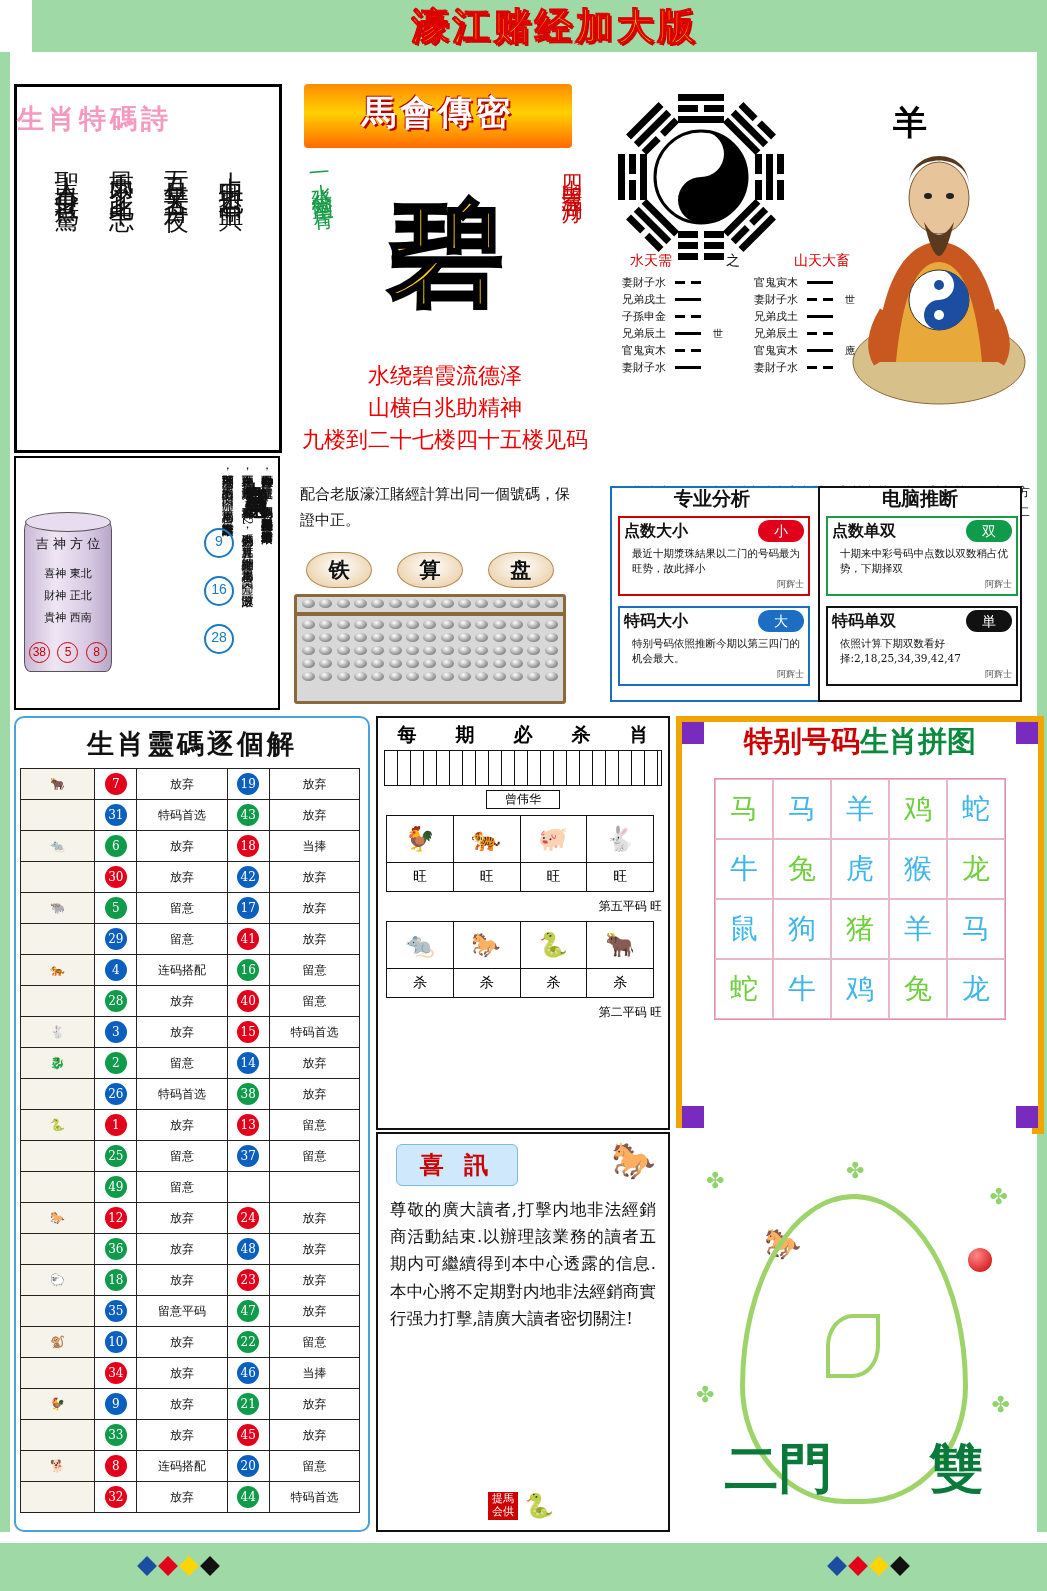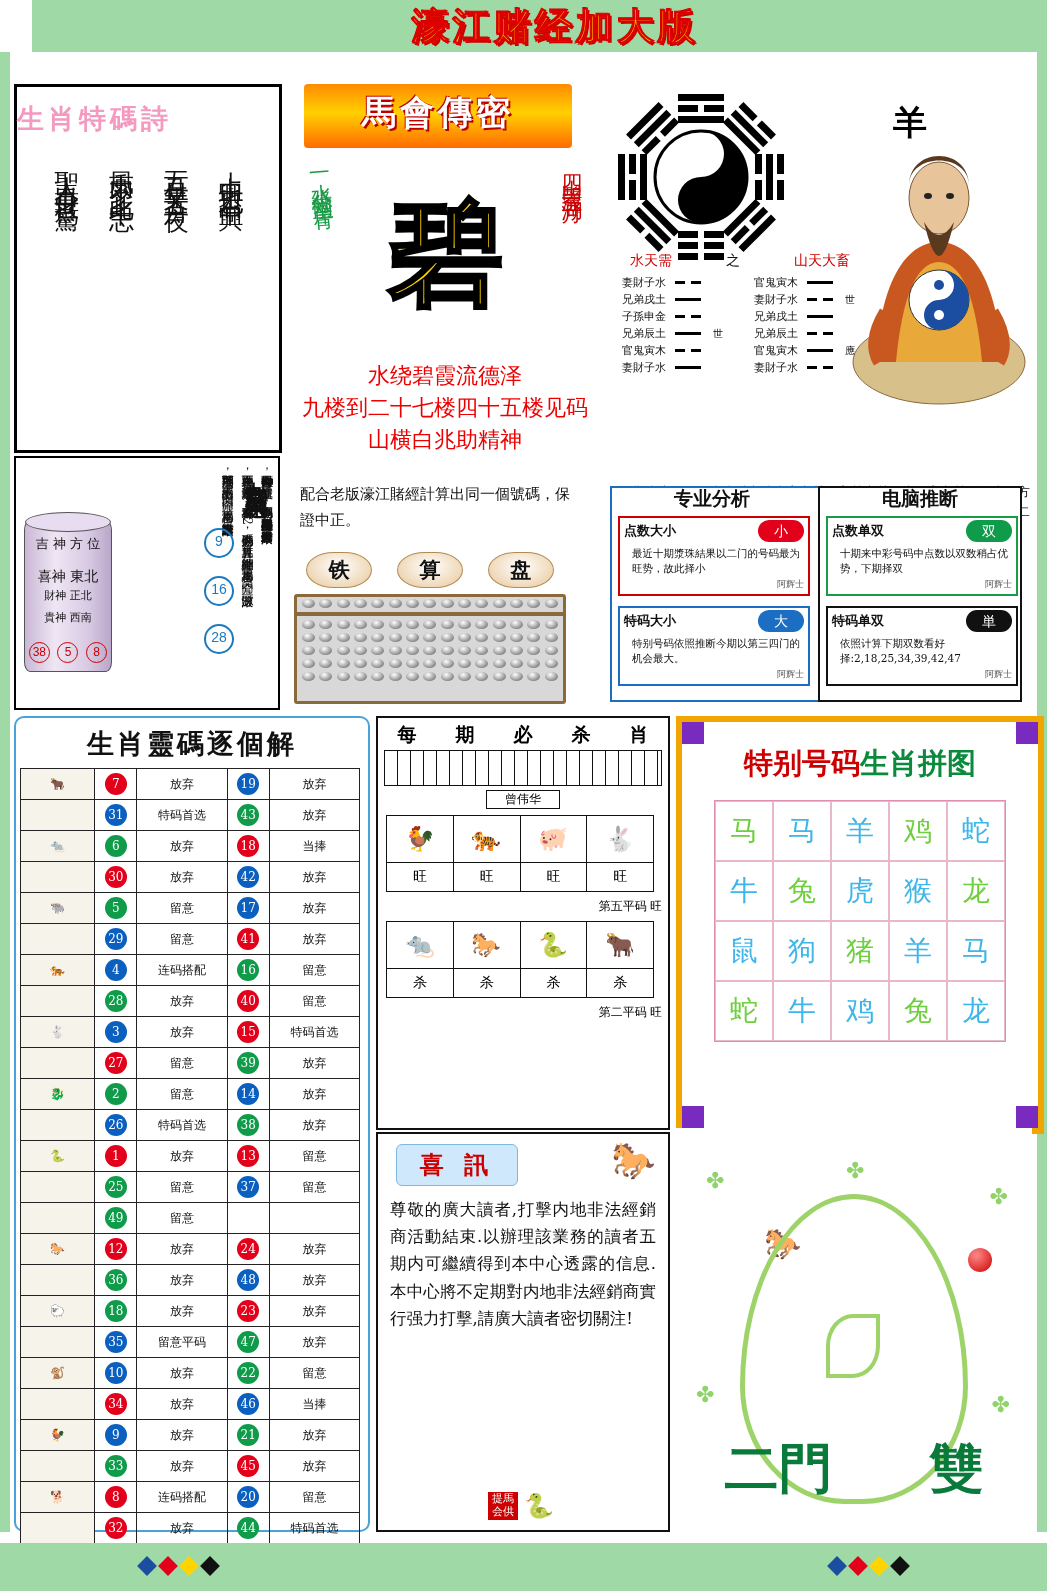--- a/index.html
+++ b/index.html
@@ -76,21 +76,21 @@
   
   .anbox{position:absolute;top:486px;width:200px;height:212px;border:2px solid #1b6ec2;background:#fff;}
   .anbox.a1{left:610px;padding-left:16px;}
   .anbox.a2{left:818px;border-color:#111;}
   .an-title{position:absolute;top:-2px;left:0;width:200px;text-align:center;font-family:"DejaVu Serif",serif;font-size:19px;font-weight:bold;color:#111;}
   .an-card{position:absolute;left:6px;width:188px;height:76px;border:2px solid #c00;background:#fff;}
   .an-card.c2{border-color:#1b6ec2;}
   .an-card.g{border-color:#1a9c47;}
   .an-card.k{border-color:#111;}
   .an-hd{display:flex;align-items:center;justify-content:space-between;padding:2px 4px;}
-  .an-hd .lbl{font-family:"DejaVu Serif",serif;font-size:13px;font-weight:bold;color:#111;}
+  .an-hd .lbl{font-family:"DejaVu Serif",serif;font-size:16px;font-weight:bold;color:#111;}
   .an-hd .val{min-width:34px;height:22px;border-radius:11px;color:#fff;font-size:14px;text-align:center;line-height:22px;padding:0 6px;}
   .an-body{font-size:10.5px;line-height:1.45;color:#111;padding:2px 5px;font-family:"DejaVu Serif",serif;margin-left:7px;}
   .an-sign{text-align:right;font-size:9px;color:#555;padding-right:4px;}
 
   
   .lmbox{position:absolute;left:14px;top:716px;width:352px;height:812px;border:2px solid #4aa3d8;border-radius:10px;background:#fff;}
   .lm-title{text-align:center;font-family:"DejaVu Serif",serif;font-size:27px;font-weight:bold;color:#111;margin-top:8px;letter-spacing:3px;}
   .lm-table{margin:6px 4px 0;border-collapse:collapse;width:340px;}
   .lm-table td{border:1px solid #222;height:28px;font-size:12px;font-family:"DejaVu Serif",serif;text-align:center;color:#111;}
   .lm-anim{width:62px;background:#f6f3ea;}
@@ -117,21 +117,21 @@
   .xx-title{margin:10px 0 0 18px;width:120px;height:40px;background:#cfe8fb;border:1px solid #7fb8e0;border-radius:6px;
      text-align:center;line-height:40px;font-family:"DejaVu Serif",serif;font-size:24px;font-weight:bold;color:#c00;letter-spacing:6px;}
   .xx-body{margin:10px 12px 0;font-family:"DejaVu Serif",serif;font-size:16.5px;line-height:1.65;color:#111;text-align:justify;}
   .xx-horse{position:absolute;right:12px;top:6px;font-size:36px;}
   .xx-stamp{position:absolute;left:110px;bottom:10px;display:flex;align-items:center;gap:6px;}
   .stamp{width:30px;height:28px;background:#c00;color:#fff;font-size:11px;line-height:13px;text-align:center;font-family:"DejaVu Serif",serif;}
 
   
   .tpbox{position:absolute;left:676px;top:716px;width:356px;height:406px;border:6px solid #f0a500;background:#fff;}
   .tp-corner{position:absolute;width:22px;height:22px;background:#7a2bbf;}
-  .tp-title{text-align:center;font-family:"DejaVu Serif",serif;font-size:29px;font-weight:bold;margin-top:22px;}
+  .tp-title{text-align:center;font-family:"DejaVu Serif",serif;font-size:29px;font-weight:bold;}
   .tp-title .a{color:#c00;}
   .tp-title .b{color:#0b8a3d;}
   .tp-grid{margin:16px auto 0;width:290px;border:1px solid #e08fb0;display:grid;grid-template-columns:repeat(5,1fr);}
   .tp-cell{height:58px;border:1px solid #e8b7c9;display:flex;align-items:center;justify-content:center;font-size:28px;color:#3fb6ea;}
   .tp-cell.alt{color:#6fcf3f;}
 
   
   .pear{position:absolute;left:676px;top:1128px;width:356px;height:400px;background:#fff;overflow:hidden;}
   .pear-shape{position:absolute;left:64px;top:66px;width:218px;height:300px;border:5px solid #9ed36a;border-radius:50% 50% 46% 46%/62% 62% 38% 38%;}
   .pear-leaf{position:absolute;left:150px;top:186px;width:46px;height:56px;border:4px solid #9ed36a;border-radius:50% 0 50% 0;}
@@ -158,21 +158,21 @@
       <div class="col">上中興也右中興</div>
       <div class="col">五百年又五百夜</div>
       <div class="col">風雨不多此中志</div>
       <div class="col">聖人出身世爲驚</div>
     </div>
   </div>
 
   <div class="cylbox">
     <div class="cyl">
       <div class="ctext">吉 神 方 位</div>
-      <div class="ctext" style="top:46px;font-size:14px;">喜神 東北</div>
+      <div class="ctext" style="top:46px;font-size:11px;">喜神 東北</div>
       <div class="ctext" style="top:68px;font-size:11px;">財神 正北</div>
       <div class="ctext" style="top:90px;font-size:11px;">貴神 西南</div>
       <div class="reds">
         <div class="redc">38</div>
         <div class="redc">5</div>
         <div class="redc">8</div>
       </div>
     </div>
     <div class="vtexts">
       <div class="vt">今日財神方位在西南，幸運號是7，列為今期必選碼，另外以今期財神所屬生肖加喜格局，將会給彩民带来滚滚财运。</div>
@@ -189,22 +189,22 @@
 
   <div class="mahui">
     <div class="mh-banner">
       <span>馬會傳密</span>
     </div>
     <div class="mh-side-l">一水綠分兩岸青</div>
     <div class="mh-side-r">四山碧漾三湖月</div>
     <div class="mh-big">碧</div>
     <div class="mh-lines">
       <div>水绕碧霞流德泽</div>
+      <div>山横白兆助精神</div>
       <div>九楼到二十七楼四十五楼见码</div>
-      <div>山横白兆助精神</div>
     </div>
   </div>
   <div class="mh-note">配合老版濠江賭經計算出同一個號碼，保證中正。</div>
 
   <div class="abacus">
     <div class="ab-top">
       <div class="ab-ch">铁</div>
       <div class="ab-ch">算</div>
       <div class="ab-ch">盘</div>
     </div>
@@ -567,27 +567,20 @@
             <td class="lm-txt">留意</td>
           </tr>
           <tr>
             <td class="lm-anim an-emoji">🐇</td>
             <td class="lm-num"><span class="ball b">3</span></td>
             <td class="lm-txt">放弃</td>
             <td class="lm-num"><span class="ball r">15</span></td>
             <td class="lm-txt">特码首选</td>
           </tr>
           <tr>
-            <td class="lm-anim an-emoji"></td>
-            <td class="lm-num"><span class="ball r">27</span></td>
-            <td class="lm-txt">留意</td>
-            <td class="lm-num"><span class="ball g">39</span></td>
-            <td class="lm-txt">放弃</td>
-          </tr>
-          <tr>
             <td class="lm-anim an-emoji">🐉</td>
             <td class="lm-num"><span class="ball g">2</span></td>
             <td class="lm-txt">留意</td>
             <td class="lm-num"><span class="ball b">14</span></td>
             <td class="lm-txt">放弃</td>
           </tr>
           <tr>
             <td class="lm-anim an-emoji"></td>
             <td class="lm-num"><span class="ball b">26</span></td>
             <td class="lm-txt">特码首选</td>

